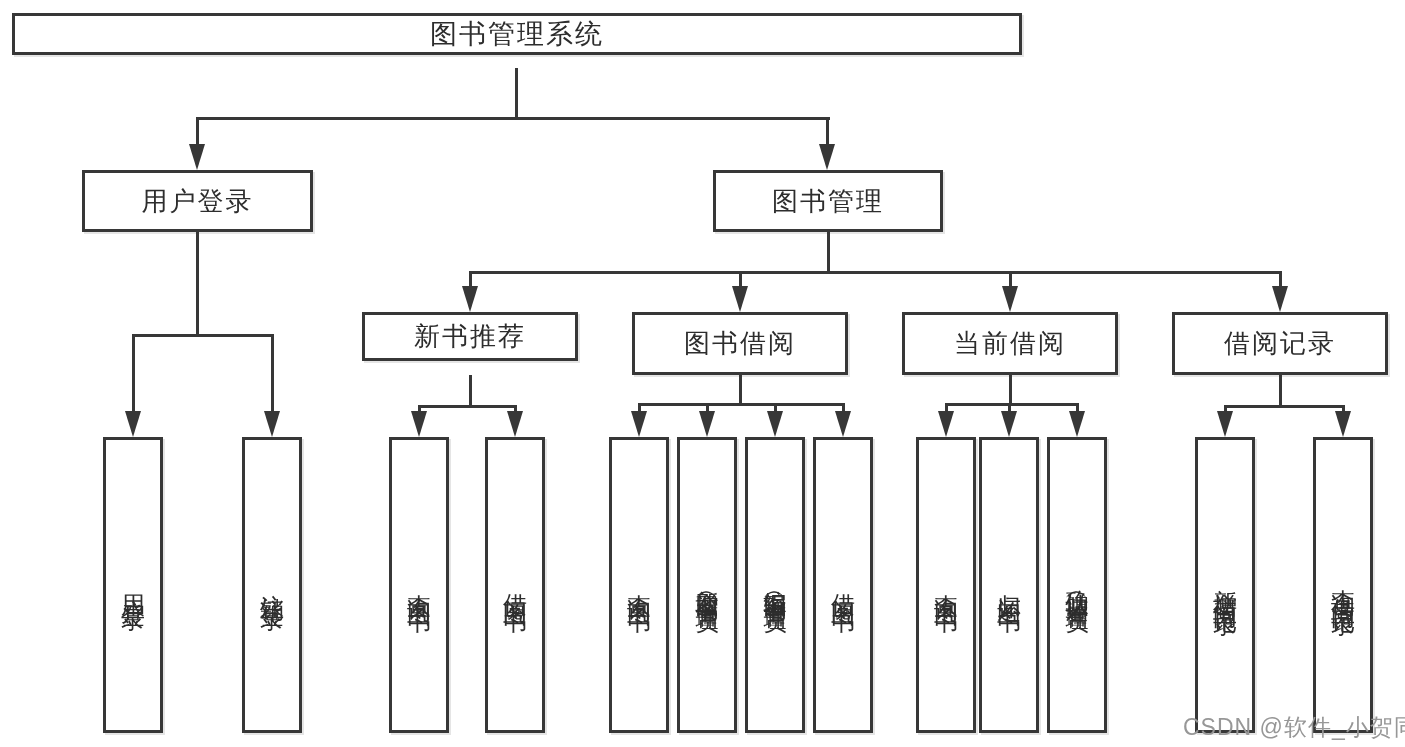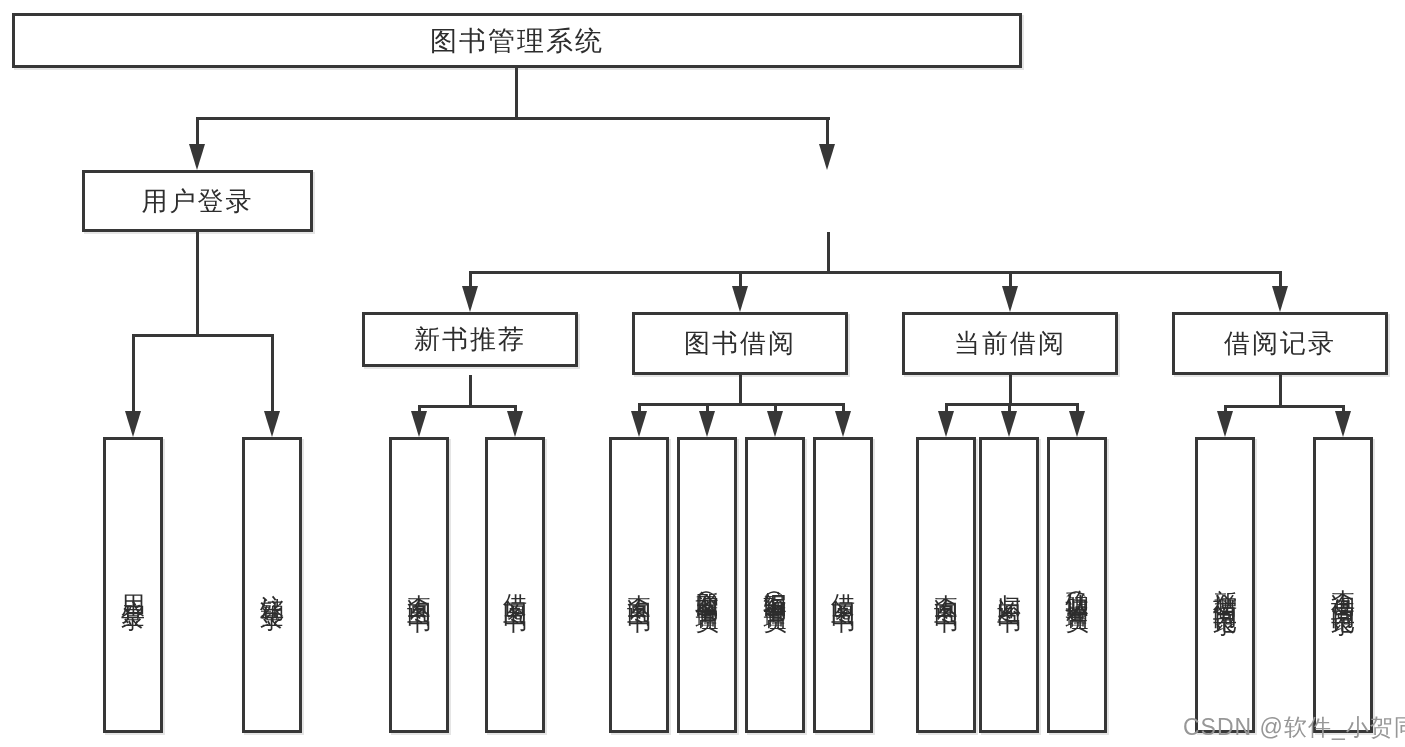--- a/index.html
+++ b/index.html
@@ -39,30 +39,31 @@
     position:absolute;left:1183px;top:712px;
     font-size:23px;color:#979797;letter-spacing:1px;white-space:nowrap;
     z-index:5;
   }
 </style>
 </head>
 <body>
 
 <div class="canvas">
 
-  <div class="hb root" style="left:12px;top:13px;width:1010px;height:55px;">图书管理系统</div>
+  <div class="hb root" style="left:12px;top:13px;width:1010px;height:42px;">图书管理系统</div>
 
   <div class="ln" style="left:515px;top:68px;width:3px;height:50px;"></div>
   <div class="ln" style="left:196px;top:117px;width:634px;height:3px;"></div>
   <div class="ln" style="left:196px;top:117px;width:3px;height:29px;"></div>
   <div class="ar" style="left:189px;top:144px;"></div>
   <div class="ln" style="left:826px;top:117px;width:3px;height:29px;"></div>
   <div class="ar" style="left:819px;top:144px;"></div>
 
   <div class="hb" style="left:82px;top:170px;width:231px;height:62px;">用户登录</div>
+  <div class="hb" style="left:713px;top:170px;width:230px;height:62px;">图书管理</div>
 
   <div class="ln" style="left:196px;top:232px;width:3px;height:103px;"></div>
   <div class="ln" style="left:132px;top:334px;width:142px;height:3px;"></div>
   <div class="ln" style="left:132px;top:334px;width:3px;height:79px;"></div>
   <div class="ar" style="left:125px;top:411px;"></div>
   <div class="ln" style="left:271px;top:334px;width:3px;height:79px;"></div>
   <div class="ar" style="left:264px;top:411px;"></div>
 
   <div class="vb" style="left:103px;top:437px;width:60px;height:296px;">用户登录</div>
   <div class="vb" style="left:242px;top:437px;width:60px;height:296px;">注销登录</div>
@@ -71,21 +72,21 @@
   <div class="ln" style="left:469px;top:271px;width:813px;height:3px;"></div>
   <div class="ln" style="left:469px;top:271px;width:3px;height:17px;"></div>
   <div class="ar" style="left:462px;top:286px;"></div>
   <div class="ln" style="left:739px;top:271px;width:3px;height:17px;"></div>
   <div class="ar" style="left:732px;top:286px;"></div>
   <div class="ln" style="left:1009px;top:271px;width:3px;height:17px;"></div>
   <div class="ar" style="left:1002px;top:286px;"></div>
   <div class="ln" style="left:1279px;top:271px;width:3px;height:17px;"></div>
   <div class="ar" style="left:1272px;top:286px;"></div>
 
-  <div class="hb" style="left:362px;top:312px;width:216px;height:55px;">新书推荐</div>
+  <div class="hb" style="left:362px;top:312px;width:216px;height:49px;">新书推荐</div>
   <div class="hb" style="left:902px;top:312px;width:216px;height:63px;">当前借阅</div>
   <div class="hb" style="left:632px;top:312px;width:216px;height:63px;">图书借阅</div>
   <div class="hb" style="left:1172px;top:312px;width:216px;height:63px;text-align:center;">借阅记录</div>
 
   <div class="ln" style="left:469px;top:375px;width:3px;height:32px;"></div>
   <div class="ln" style="left:418px;top:405px;width:99px;height:3px;"></div>
   <div class="ln" style="left:418px;top:405px;width:3px;height:8px;"></div>
   <div class="ar" style="left:411px;top:411px;"></div>
   <div class="ln" style="left:514px;top:405px;width:3px;height:8px;"></div>
   <div class="ar" style="left:507px;top:411px;"></div>

